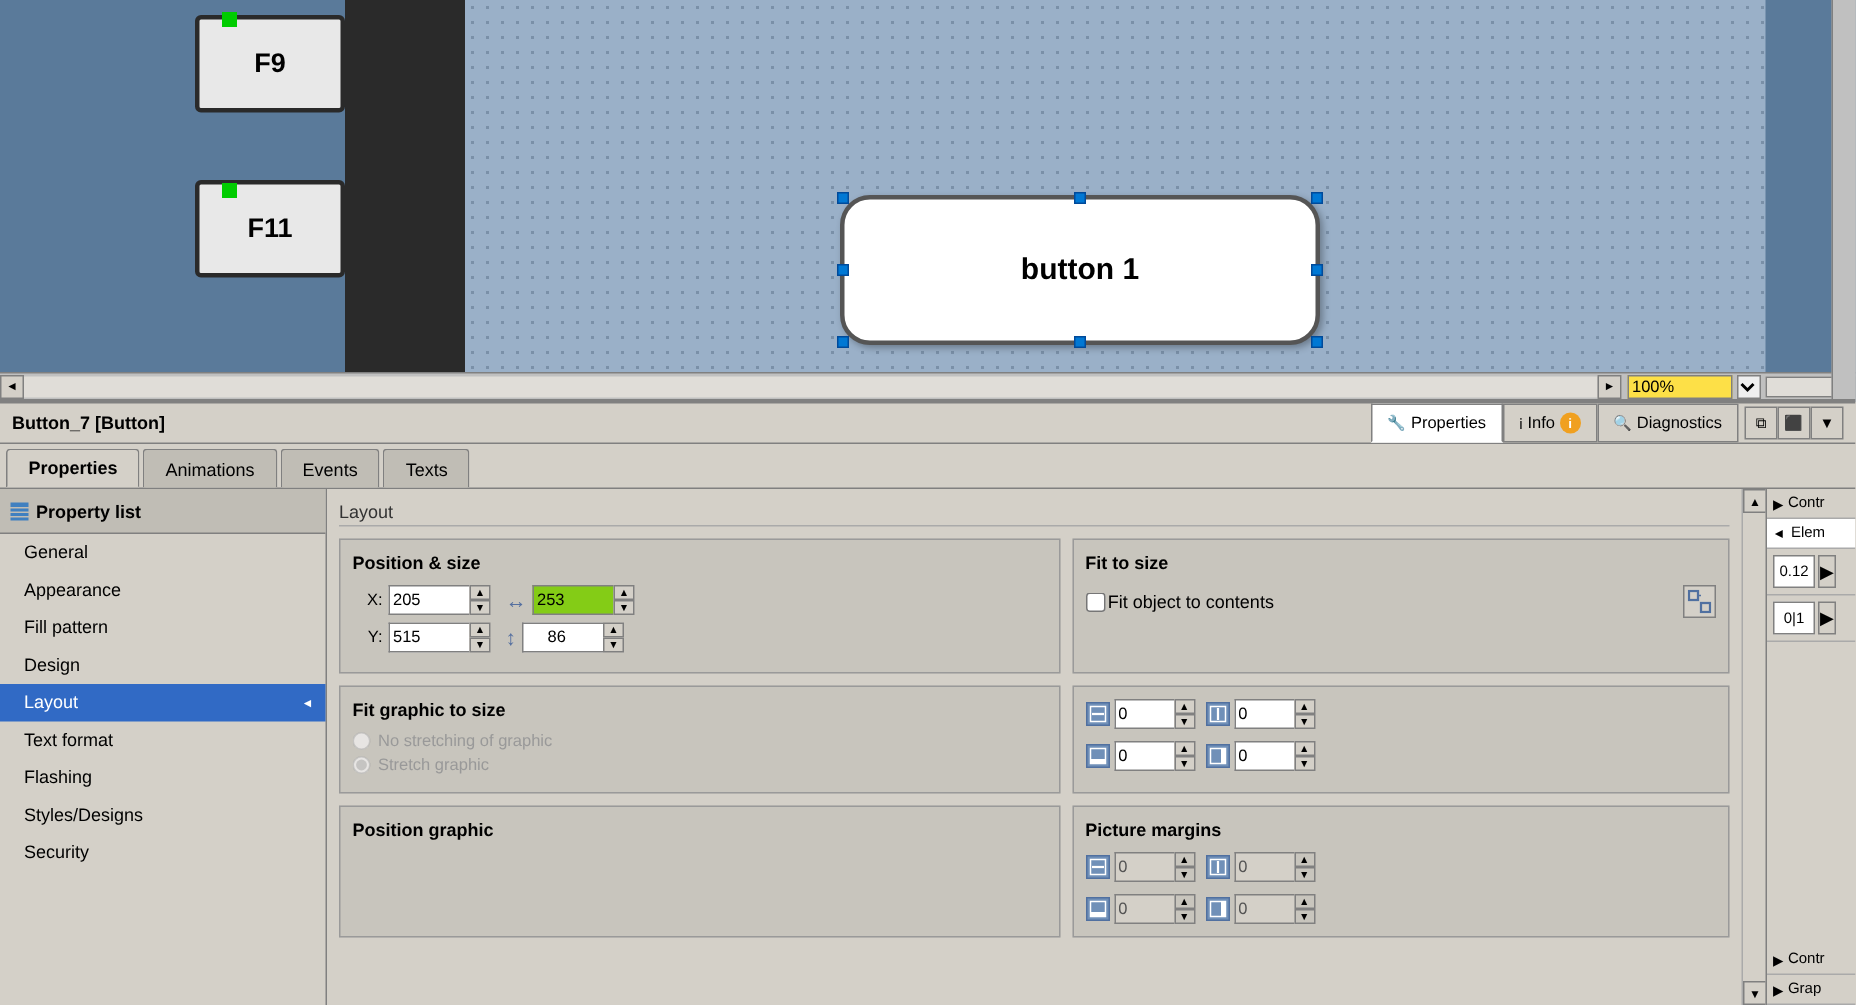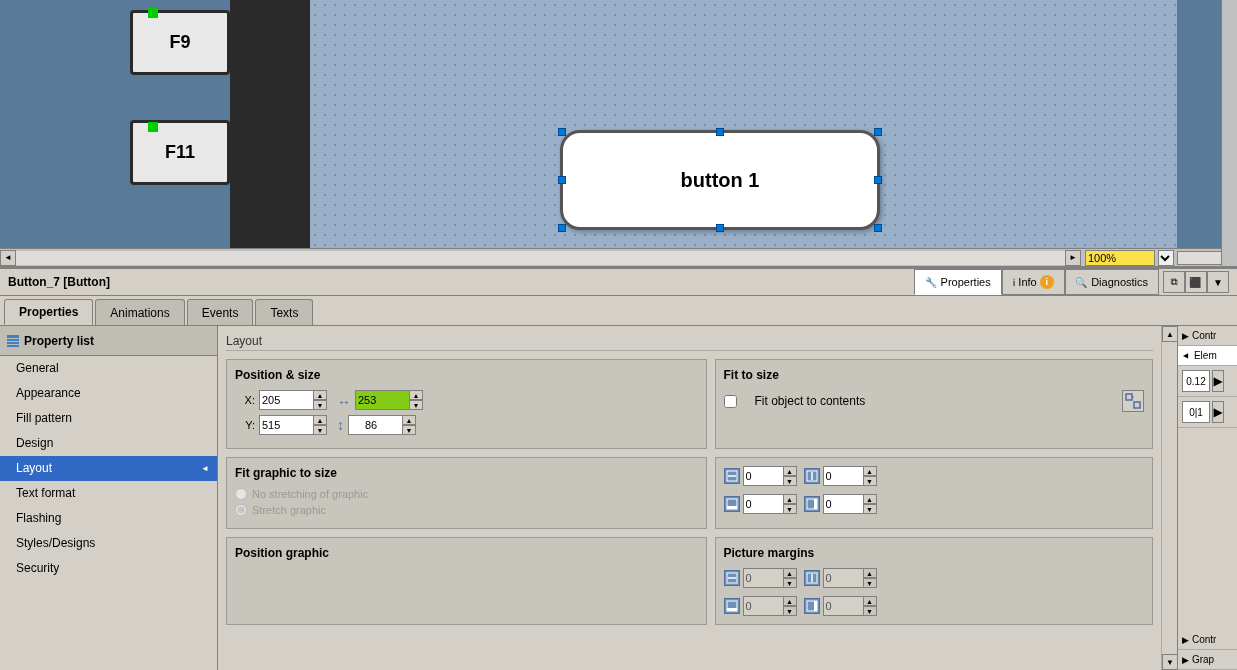--- a/index.html
+++ b/index.html
@@ -267,21 +267,21 @@
       cursor: pointer;
       display: flex; align-items: center; justify-content: center;
       font-size: 7px;
       line-height: 1;
     }
 
     
     .fit-check-row {
       display: flex;
       align-items: center;
-      gap: 18px;
+      gap: 2px;
       margin-bottom: 6px;
     }
     .fit-check-row input[type=checkbox] {
       width: 13px; height: 13px;
     }
 
     
     .margins-grid {
       display: grid;
       grid-template-columns: 1fr 1fr;

